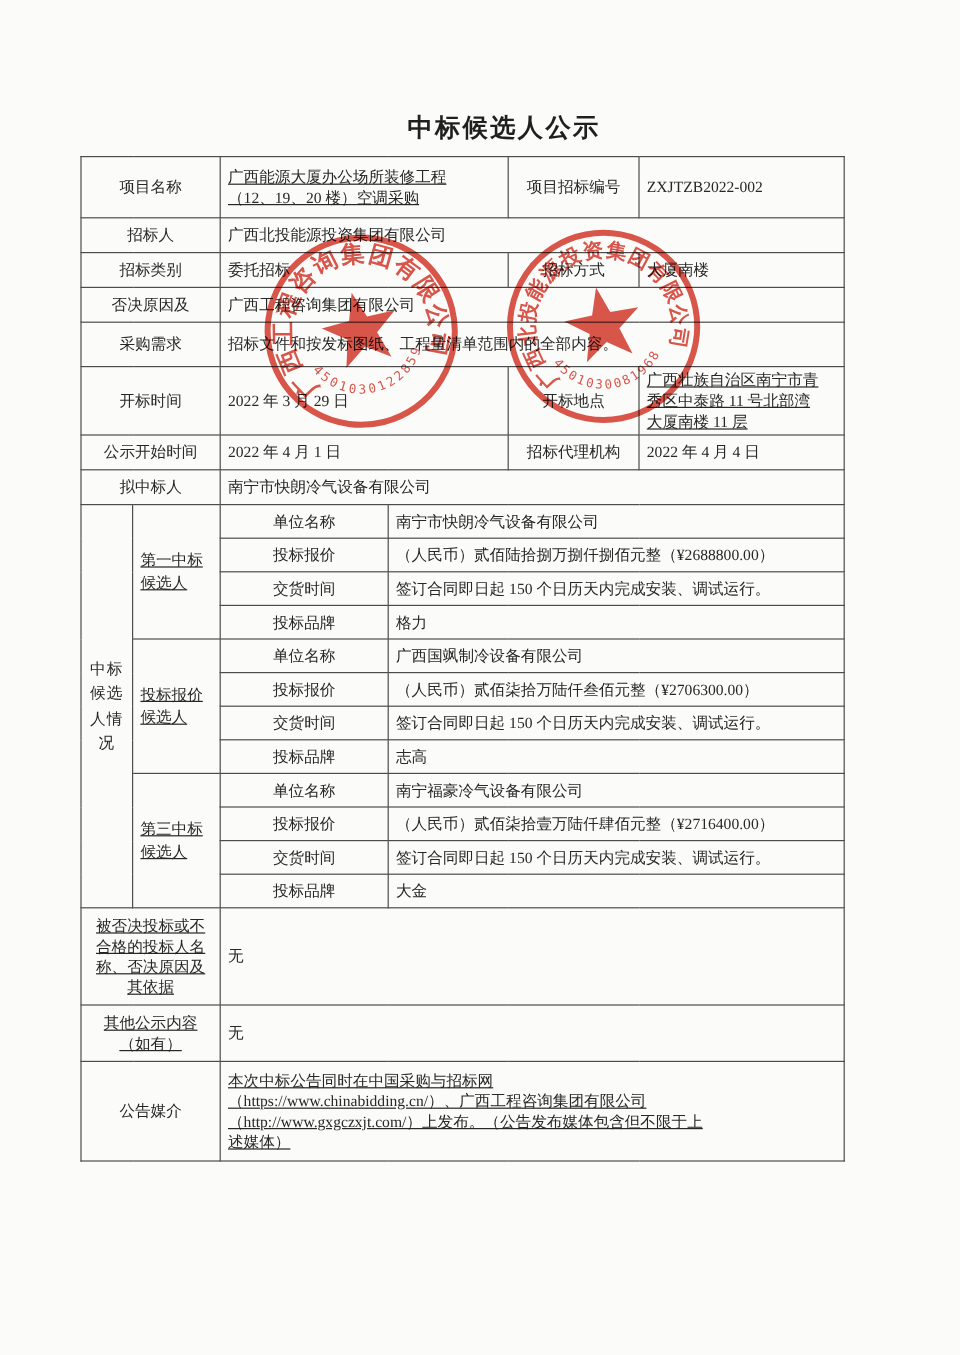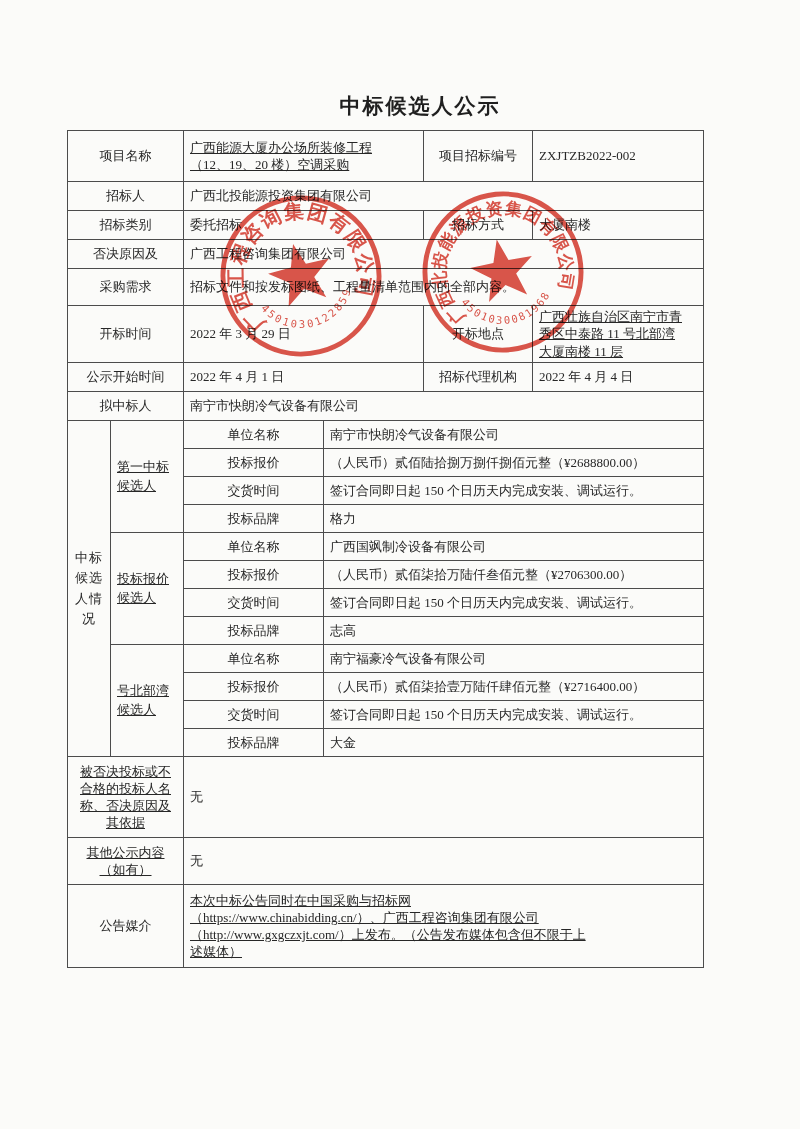--- a/index.html
+++ b/index.html
@@ -156,21 +156,21 @@
     <tr class="cand">
       <td class="lab">交货时间</td>
       <td class="val" colspan="3">签订合同即日起 150 个日历天内完成安装、调试运行。</td>
     </tr>
     <tr class="cand">
       <td class="lab">投标品牌</td>
       <td class="val" colspan="3">志高</td>
     </tr>
 
     <tr class="cand">
-      <td class="rank pre" rowspan="4">号北部湾
+      <td class="rank pre" rowspan="4">第三中标
 候选人</td>
       <td class="lab">单位名称</td>
       <td class="val" colspan="3">南宁福豪冷气设备有限公司</td>
     </tr>
     <tr class="cand">
       <td class="lab">投标报价</td>
       <td class="val" colspan="3">（人民币）贰佰柒拾壹万陆仟肆佰元整（¥2716400.00）</td>
     </tr>
     <tr class="cand">
       <td class="lab">交货时间</td>

